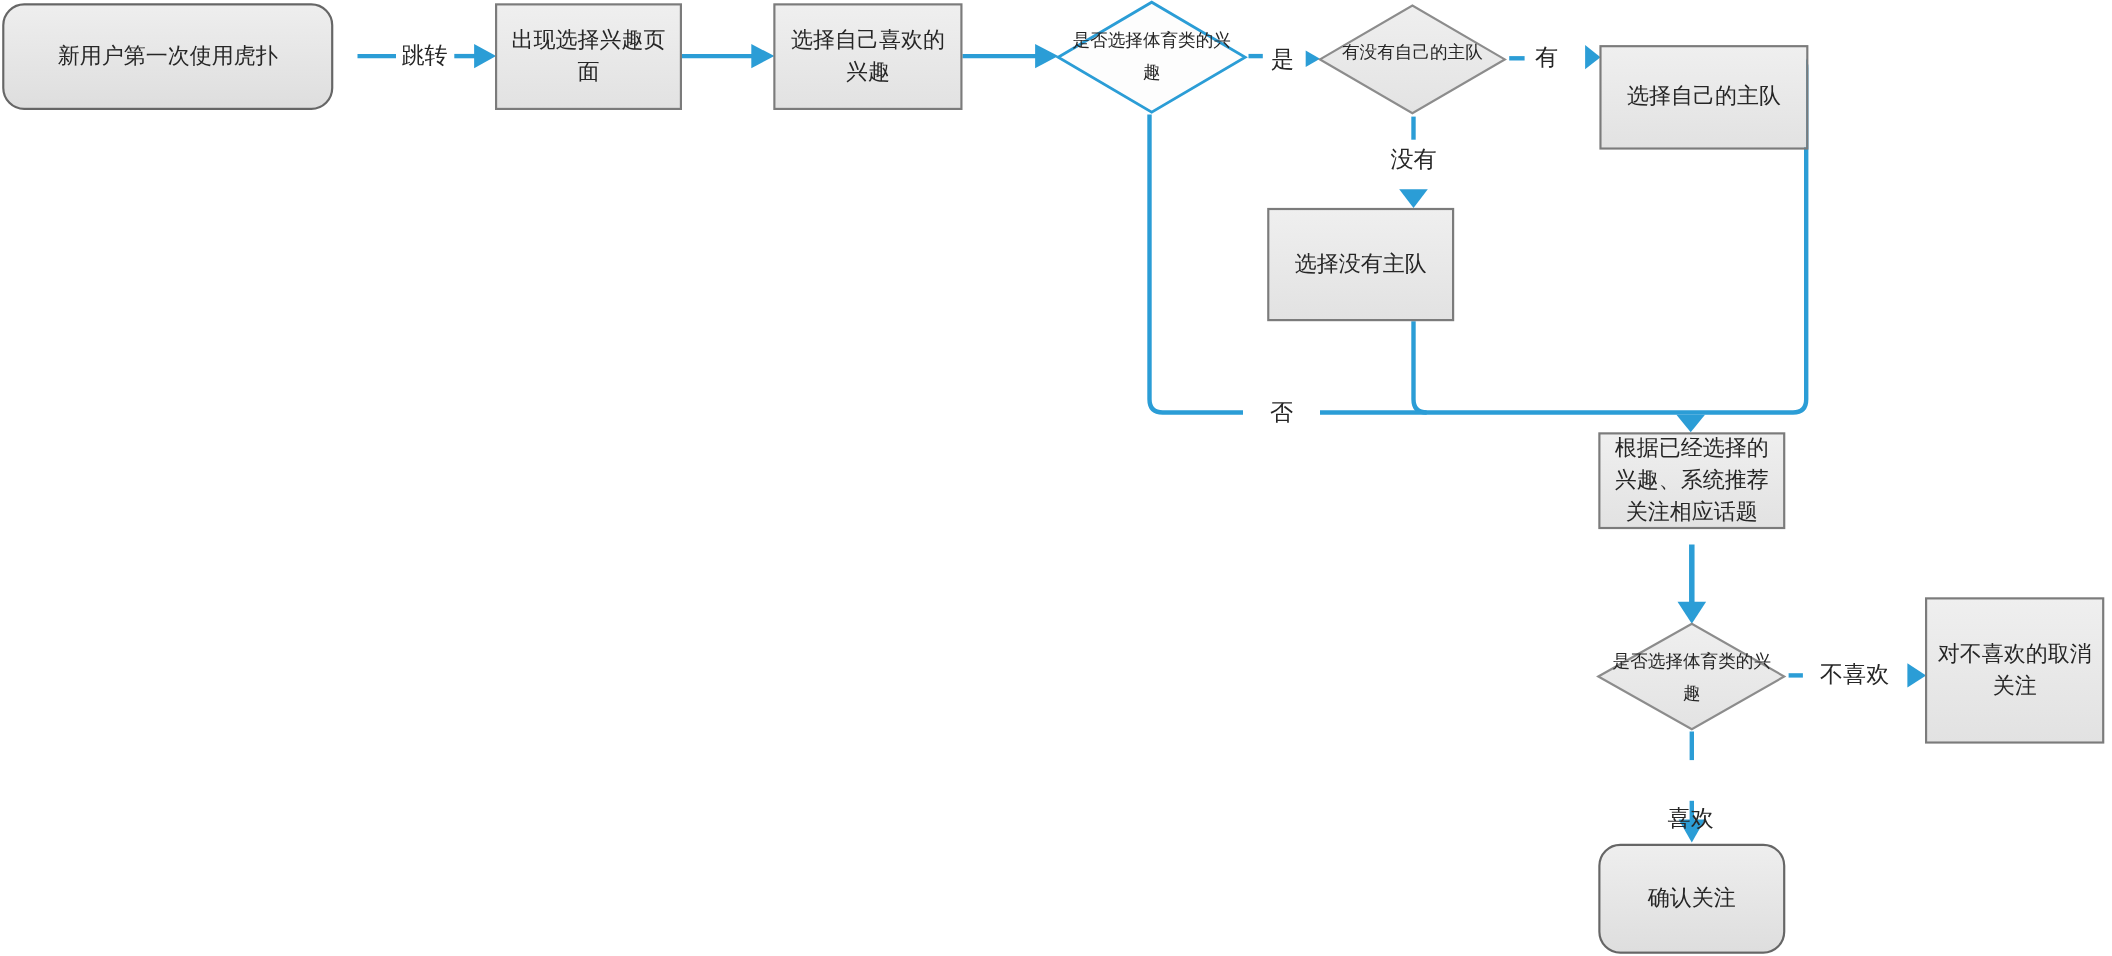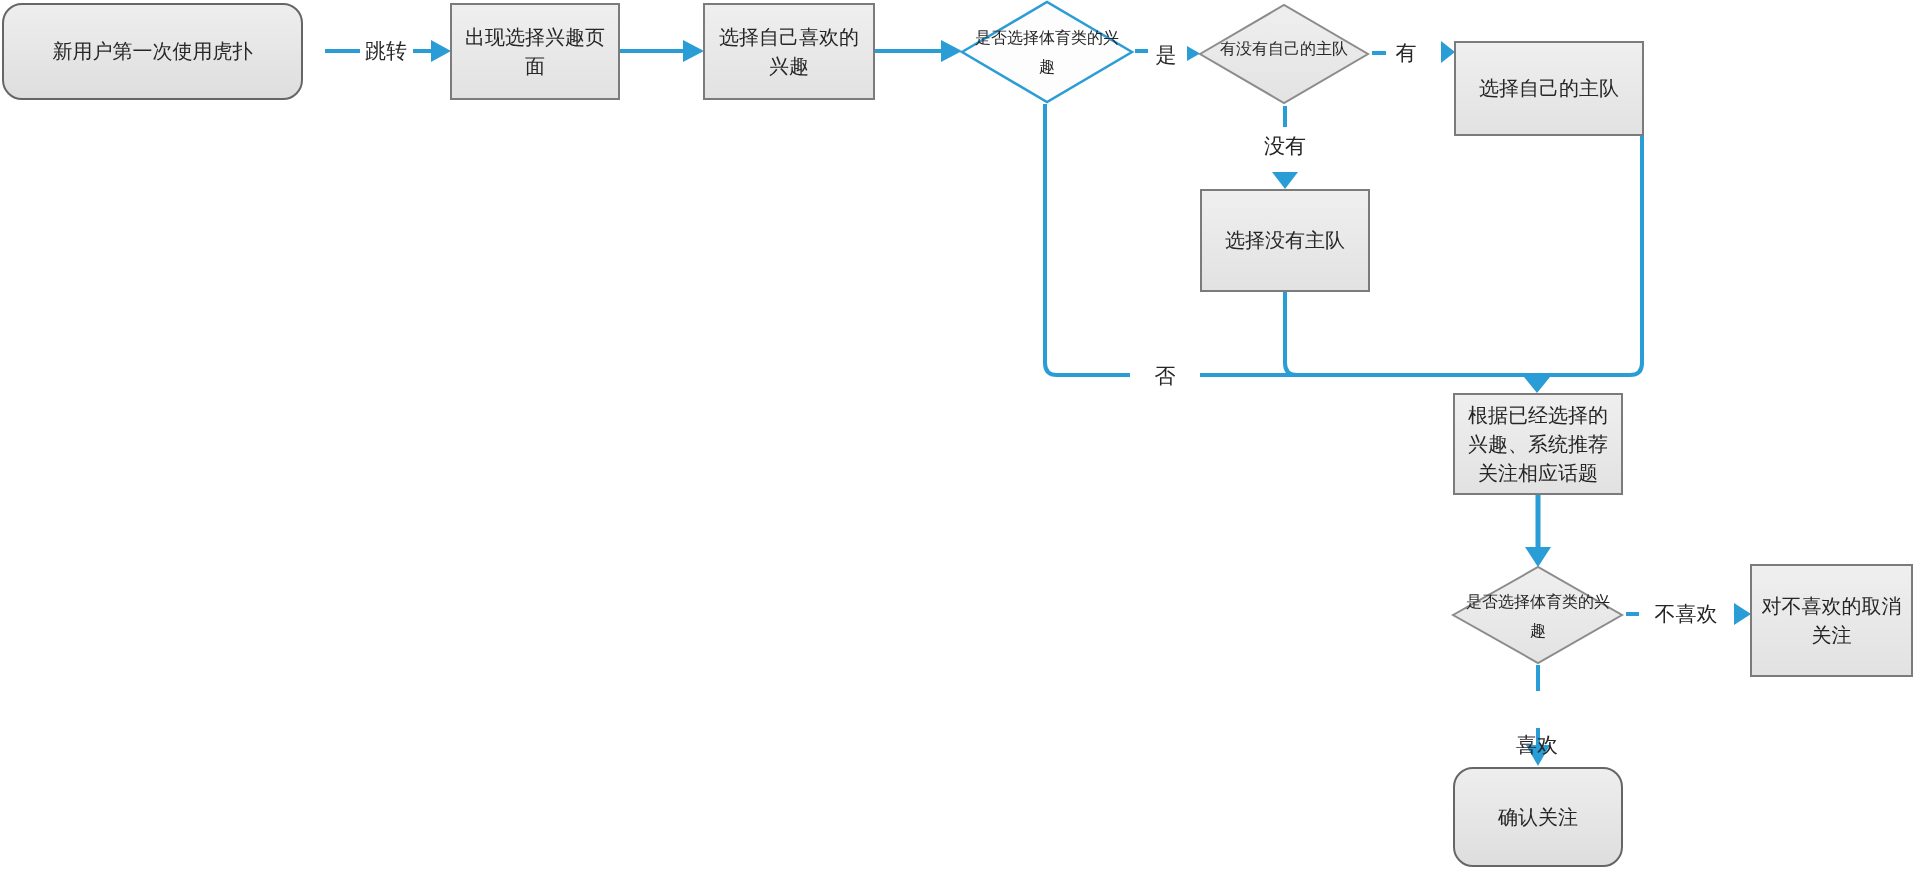--- a/index.html
+++ b/index.html
@@ -102,25 +102,25 @@
   </svg>
 
   <div class="node terminator" style="left:2px;top:3px;width:301px;height:97px;">新用户第一次使用虎扑</div>
 
   <div class="node process" style="left:703px;top:3px;width:172px;height:97px;">选择自己喜欢的兴趣</div>
 
   <div class="node process" style="left:450px;top:3px;width:170px;height:97px;">出现选择兴趣页面</div>
 
   <div class="node process" style="left:1454px;top:5px;width:190px;height:95px;margin-top:36px;">选择自己的主队</div>
 
-  <div class="node process" style="left:1200px;top:189px;width:170px;height:103px;">选择没有主队</div>
+  <div class="node process" style="left:1152px;top:189px;width:170px;height:103px;">选择没有主队</div>
 
-  <div class="node process" style="left:1453px;top:393px;width:170px;height:102px;">根据已经选择的兴趣、系统推荐关注相应话题</div>
+  <div class="node process" style="left:1453px;top:393px;width:170px;height:88px;">根据已经选择的兴趣、系统推荐关注相应话题</div>
 
-  <div class="node process" style="left:1750px;top:564px;width:163px;height:113px;">对不喜欢的取消关注</div>
+  <div class="node process" style="left:1750px;top:543px;width:163px;height:133px;">对不喜欢的取消关注</div>
 
   <div class="node terminator" style="left:1453px;top:767px;width:170px;height:100px;">确认关注</div>
 
   <div class="diamond-label" style="left:972px;top:21px;width:150px;height:62px;">是否选择体育类的兴趣</div>
 
   <div class="diamond-label" style="left:1209px;top:17px;width:150px;height:62px;">有没有自己的主队</div>
 
   <div class="diamond-label" style="left:1463px;top:585px;width:150px;height:62px;">是否选择体育类的兴趣</div>
 
   <div class="edge-label" style="left:356px;top:37px;width:60px;height:28px;">跳转</div>

